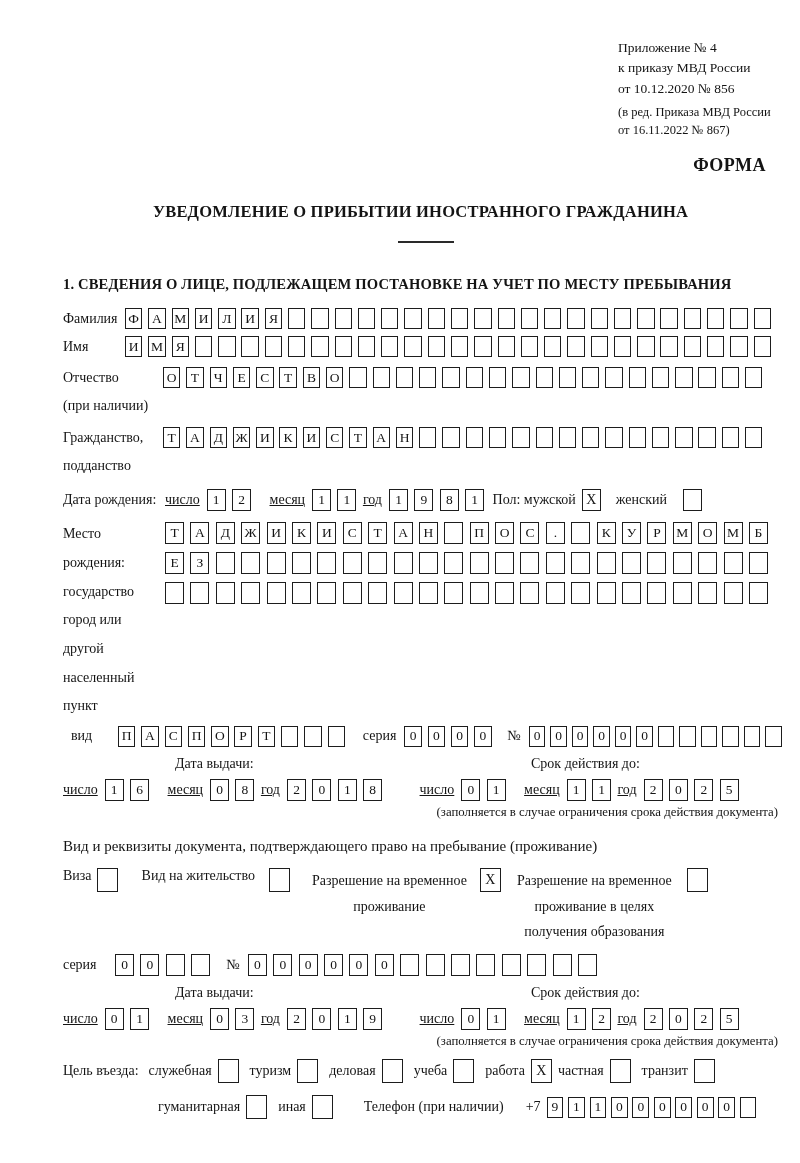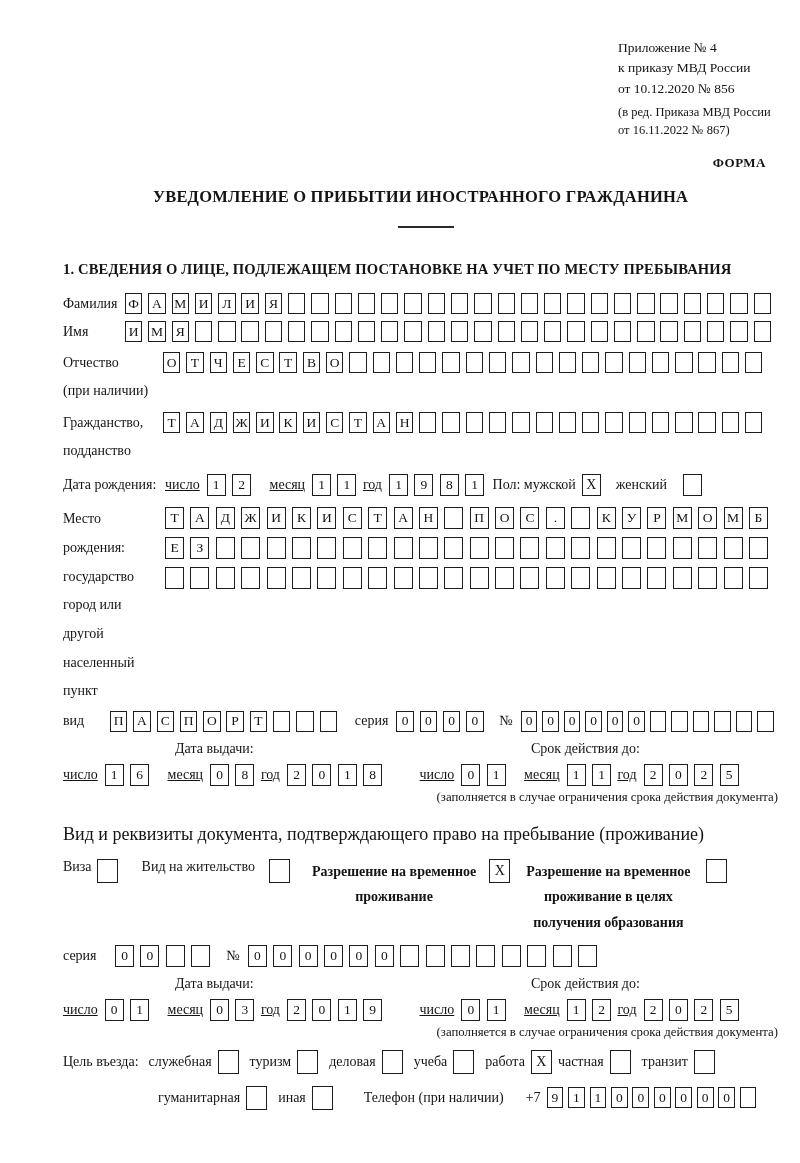--- a/index.html
+++ b/index.html
@@ -3,23 +3,23 @@
 <meta charset="utf-8">
 <style>
   html,body{margin:0;padding:0;background:#ffffff;}
   body{width:800px;height:1163px;overflow:hidden;color:#141414;
        font-family:"Liberation Serif","DejaVu Serif",serif;}
   .page{box-sizing:border-box;width:800px;height:1163px;padding:38px 22px 0 63px;position:relative;}
 
   
   .appendix{margin-left:555px;font-size:13.5px;line-height:1.5;width:200px;}
   .appendix .small{font-size:12.5px;margin-top:4px;line-height:1.45;}
-  .forma{font-weight:bold;font-size:13px;margin-top:16px;margin-right:12px;text-align:right;letter-spacing:.5px;}
-
-  .title{Text-align:center;text-align:center;font-weight:bold;font-size:16.5px;line-height:1.55;margin-top:13px;letter-spacing:.2px;}
+  .forma{font-weight:bold;font-size:18px;margin-top:16px;margin-right:12px;text-align:right;letter-spacing:.5px;}
+
+  .title{Text-align:center;text-align:center;font-weight:bold;font-size:16.5px;line-height:1.55;margin-top:23px;letter-spacing:.2px;}
   .blankline{display:inline-block;width:56px;border-bottom:2.2px solid #2a2a2a;height:13px;margin-left:10px;}
   .sect{font-weight:bold;font-size:14.6px;margin-top:26px;letter-spacing:.15px;white-space:nowrap;}
 
   
   .frow{display:flex;align-items:center;margin-top:7px;}
   .frow.top{align-items:flex-start;}
   .lab{font-size:14px;flex:none;}
   .lab2{font-size:14px;flex:none;line-height:2.0;}
   .w62{width:62px}.w100{width:100px}.w102{width:102px}.w47{width:47px}
 
@@ -39,24 +39,24 @@
   .dh1{position:absolute;left:112px;}
   .dh2{position:absolute;left:468px;}
   .drow{display:flex;align-items:center;margin-top:4px;}
   .dgroup{display:inline-flex;align-items:center;}
   .dlab{font-size:14px;margin-right:7px;text-decoration:underline;}
   .dgsep{width:31px;flex:none;}
   .mr8{margin-right:8px;}.mr12{margin-right:12px;}.ml10{margin-left:10px;}.ml12{margin-left:12px;}
   .note{font-size:12.8px;text-align:right;margin-top:4px;}
 
   
-  .plain{font-size:18px;margin-top:12px;line-height:1.9;}
+  .plain{font-size:15px;margin-top:12px;line-height:1.9;}
   .docheading{font-weight:bold;font-size:14px;text-align:center;margin-top:10px;margin-right:60px;}
   .visarow{display:flex;align-items:flex-start;margin-top:8px;font-size:14px;}
-  .vcap{text-align:center;line-height:1.8;font-weight:bold;}
+  .vcap{text-align:center;line-height:1.8;}
   .purpose-row{display:flex;align-items:center;margin-top:10px;font-size:14px;flex-wrap:nowrap;}
   .purpose-row .optlab{margin-right:6px;flex:none;}
   .purpose-row .checkbox{margin-right:11px;}
   .bplace-rows .crow{margin-bottom:8px;display:flex;}
 </style>
 </head>
 <body>
 
 <div class="page">
 
@@ -323,21 +323,21 @@
           <span class="cell"></span>
           <span class="cell"></span>
           <span class="cell"></span>
           <span class="cell"></span>
           <span class="cell"></span>
           <span class="cell"></span>
         </div>
     </span>
   </div>
 
-  <div class="frow" style="margin-top:5px;">
+  <div class="frow" style="margin-top:5px;margin-left:8px;">
     <span class="lab w47">вид</span>
     <span class="cells">
         <span class="cell">П</span>
         <span class="cell">А</span>
         <span class="cell">С</span>
         <span class="cell">П</span>
         <span class="cell">О</span>
         <span class="cell">Р</span>
         <span class="cell">Т</span>
         <span class="cell"></span>

